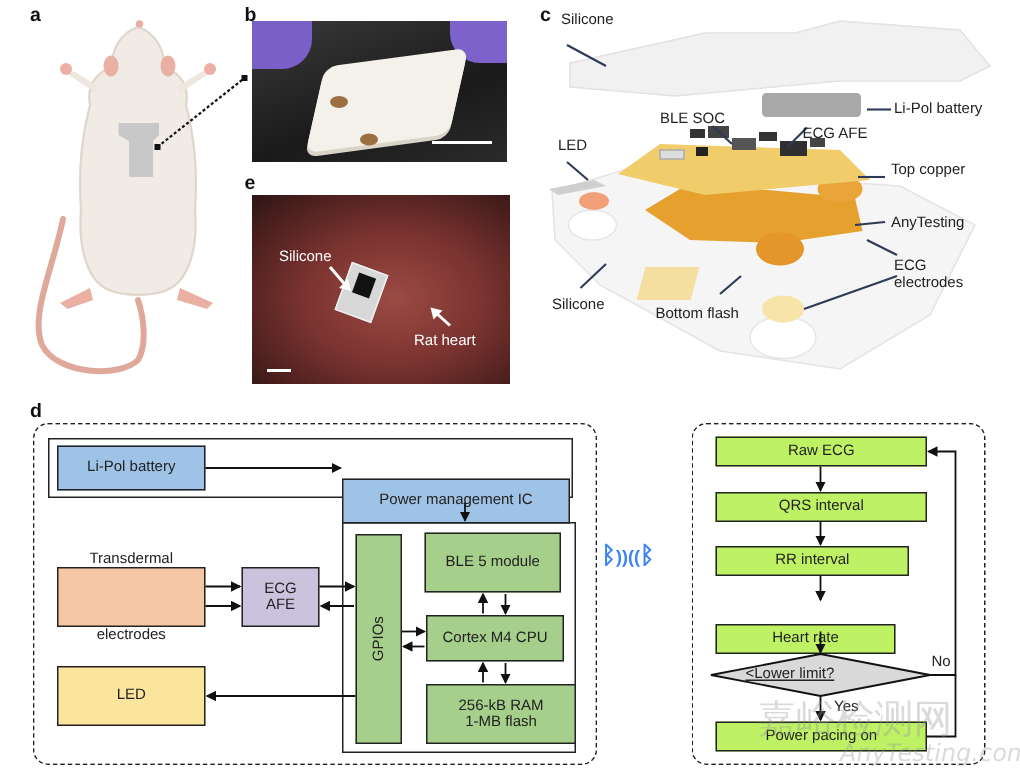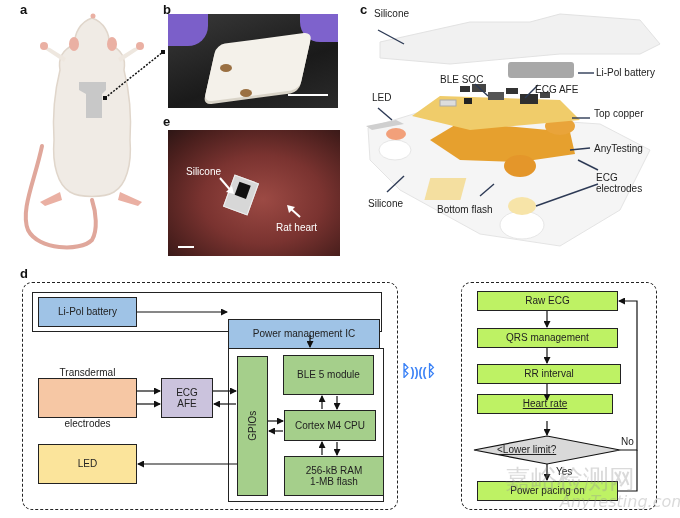--- a/index.html
+++ b/index.html
@@ -188,23 +188,23 @@
     <line x1="337" y1="442" x2="337" y2="455" marker-end="url(#ah)"></line>
   </g>
 </svg>
 
 <div class="abs" style="left:401px;top:362px;font-size:16px;font-weight:bold;color:#3b82f6;">
   <span>ᛒ</span><span style="font-size:12px;">))((</span><span>ᛒ</span>
 </div>
 
 <div class="dashed" style="left:461px;top:282px;width:196px;height:228px;"></div>
 <div class="box grey" style="left:477px;top:291px;width:141px;height:20px;">Raw ECG</div>
-<div class="box grey" style="left:477px;top:328px;width:141px;height:20px;">QRS management</div>
-<div class="box grey" style="left:477px;top:364px;width:144px;height:20px;">RR interval</div>
-<div class="box grey" style="left:477px;top:394px;width:136px;height:20px;text-decoration:underline;">Heart rate</div>
+<div class="box grey" style="left:477px;top:328px;width:141px;height:20px;">QRS interval</div>
+<div class="box grey" style="left:477px;top:364px;width:129px;height:20px;">RR interval</div>
+<div class="box grey" style="left:477px;top:416px;width:120px;height:20px;">Heart rate</div>
 <div class="box grey" style="left:477px;top:481px;width:141px;height:20px;">Power pacing on</div>
 
 <svg width="680" height="518">
   <polygon points="474,450 547,436 620,450 547,464" fill="#d9d9d9" stroke="#111" stroke-width="1.2"></polygon>
   <g stroke="#111" stroke-width="1.2" fill="none">
     <line x1="547" y1="311" x2="547" y2="327" marker-end="url(#ah)"></line>
     <line x1="547" y1="348" x2="547" y2="363" marker-end="url(#ah)"></line>
     <line x1="547" y1="384" x2="547" y2="400" marker-end="url(#ah)"></line>
     <line x1="547" y1="421" x2="547" y2="435" marker-end="url(#ah)"></line>
     <line x1="547" y1="464" x2="547" y2="480" marker-end="url(#ah)"></line>

